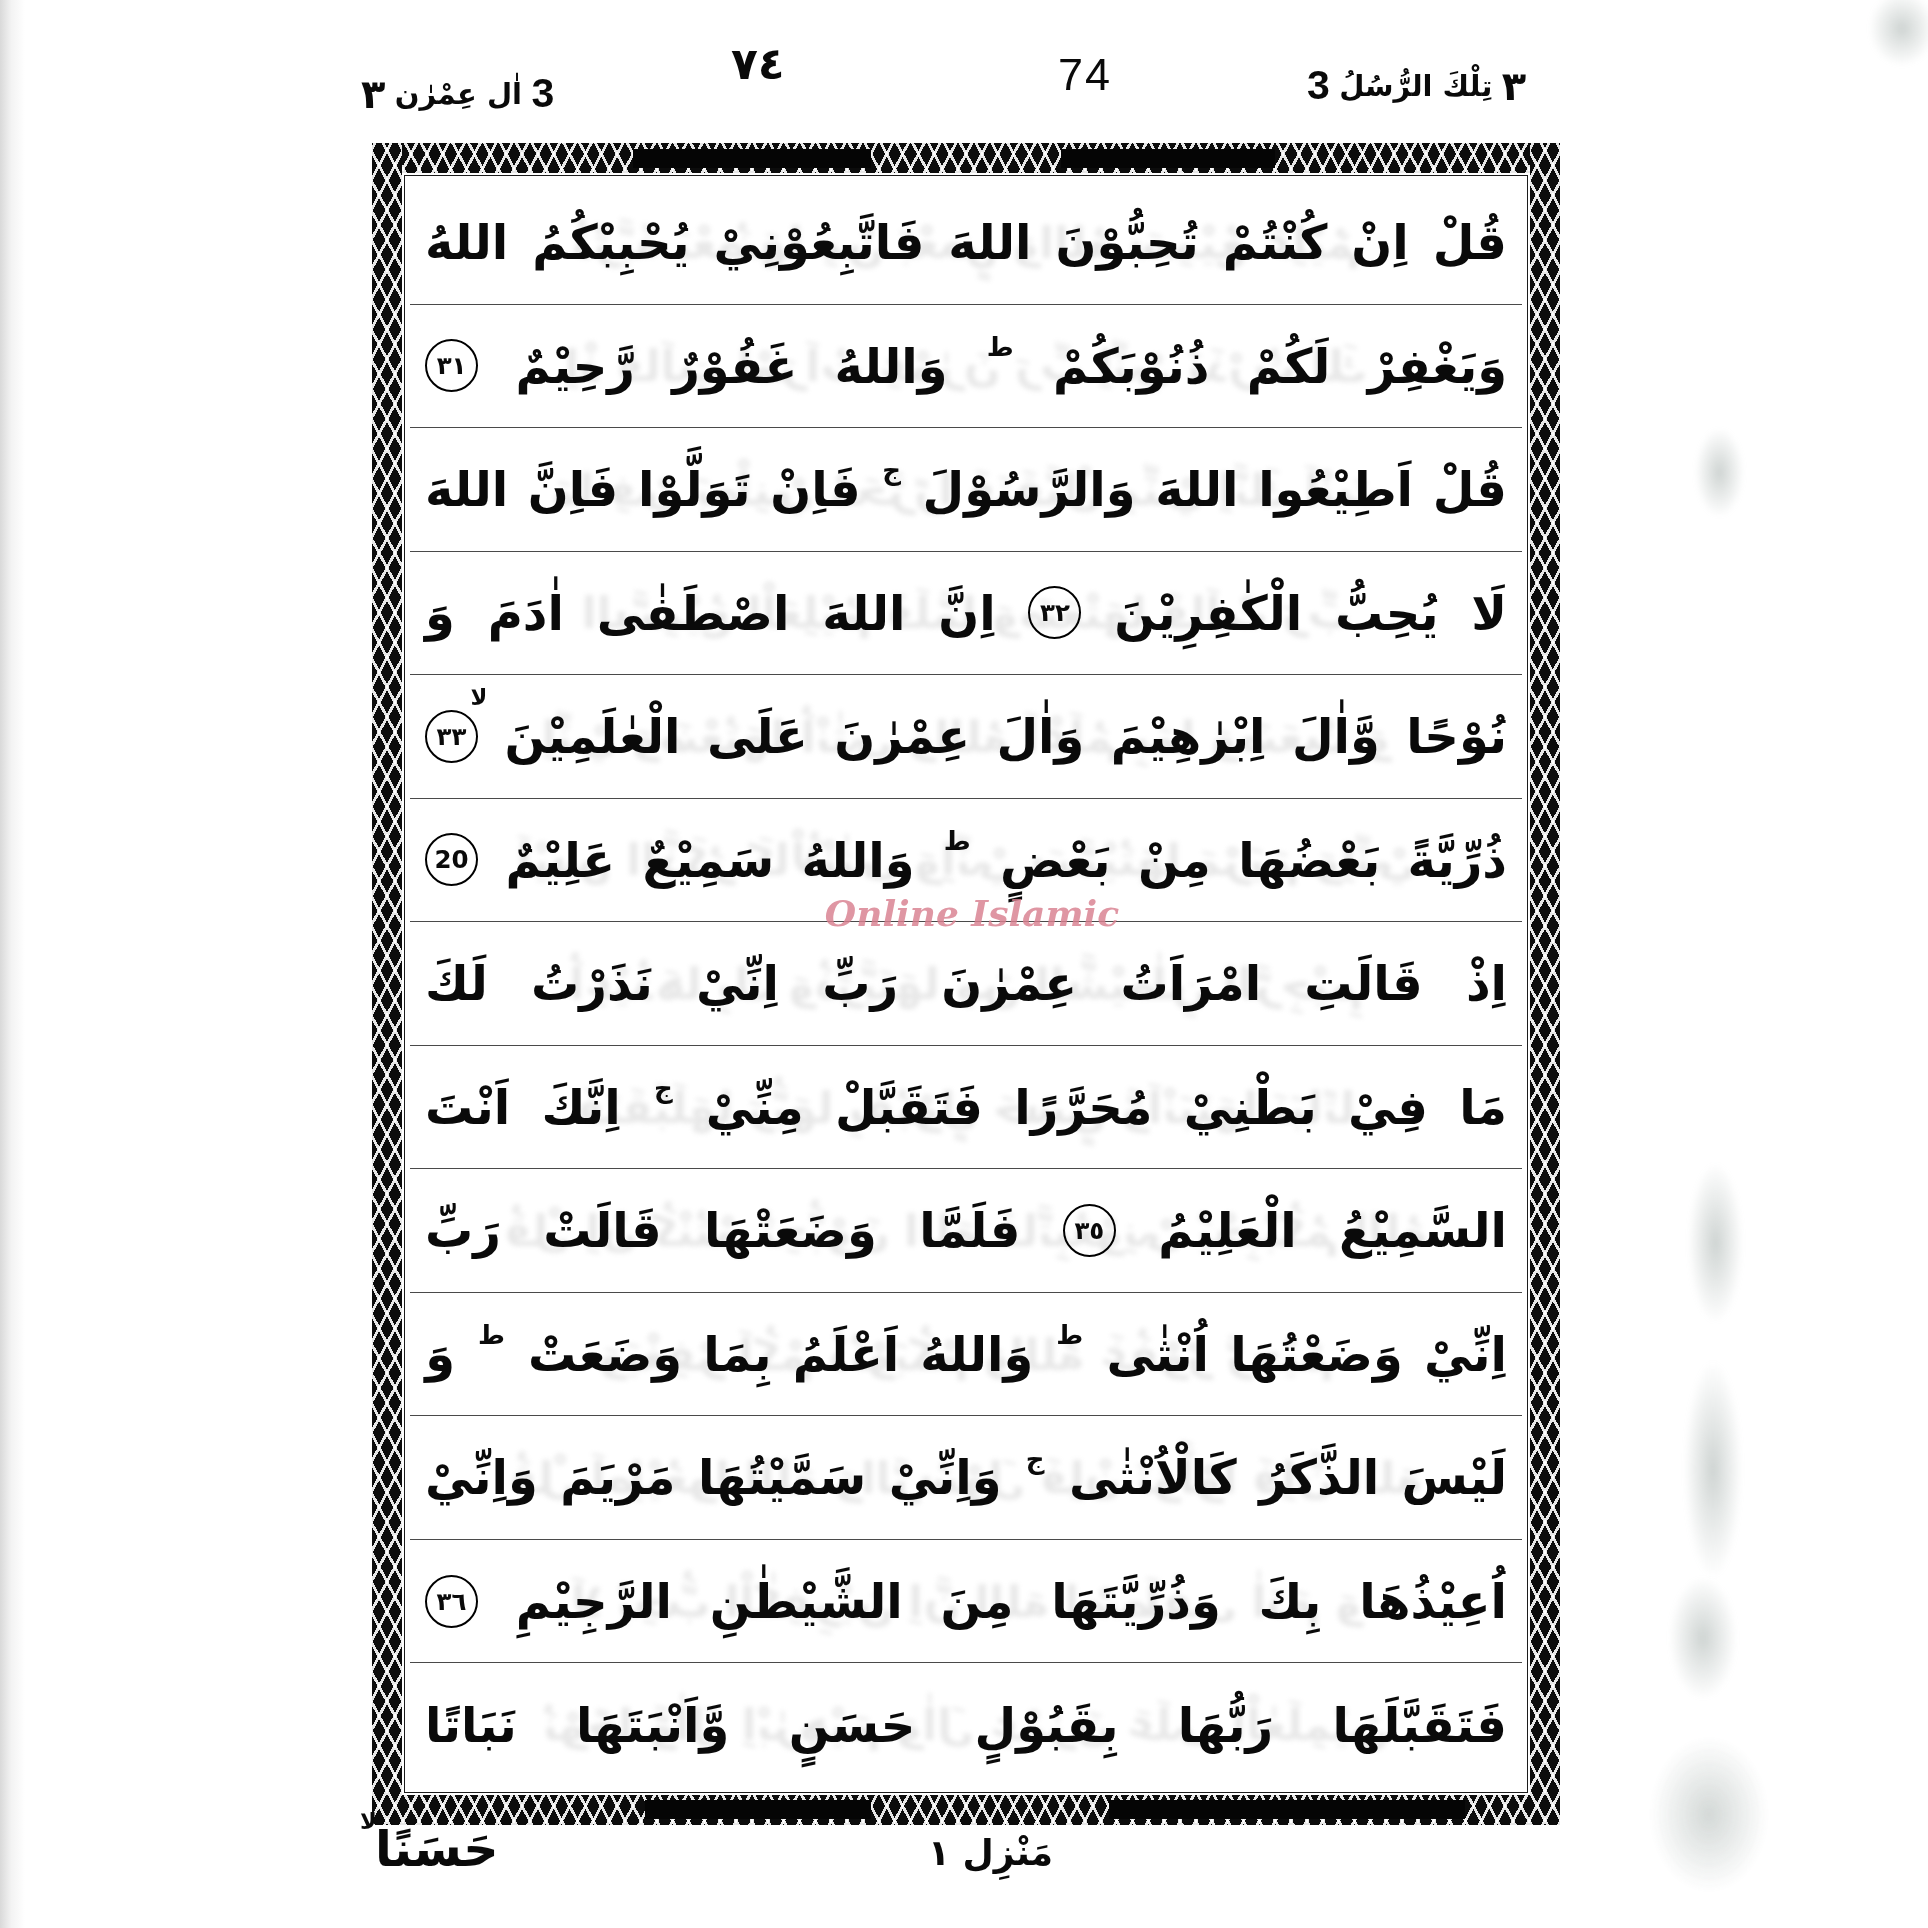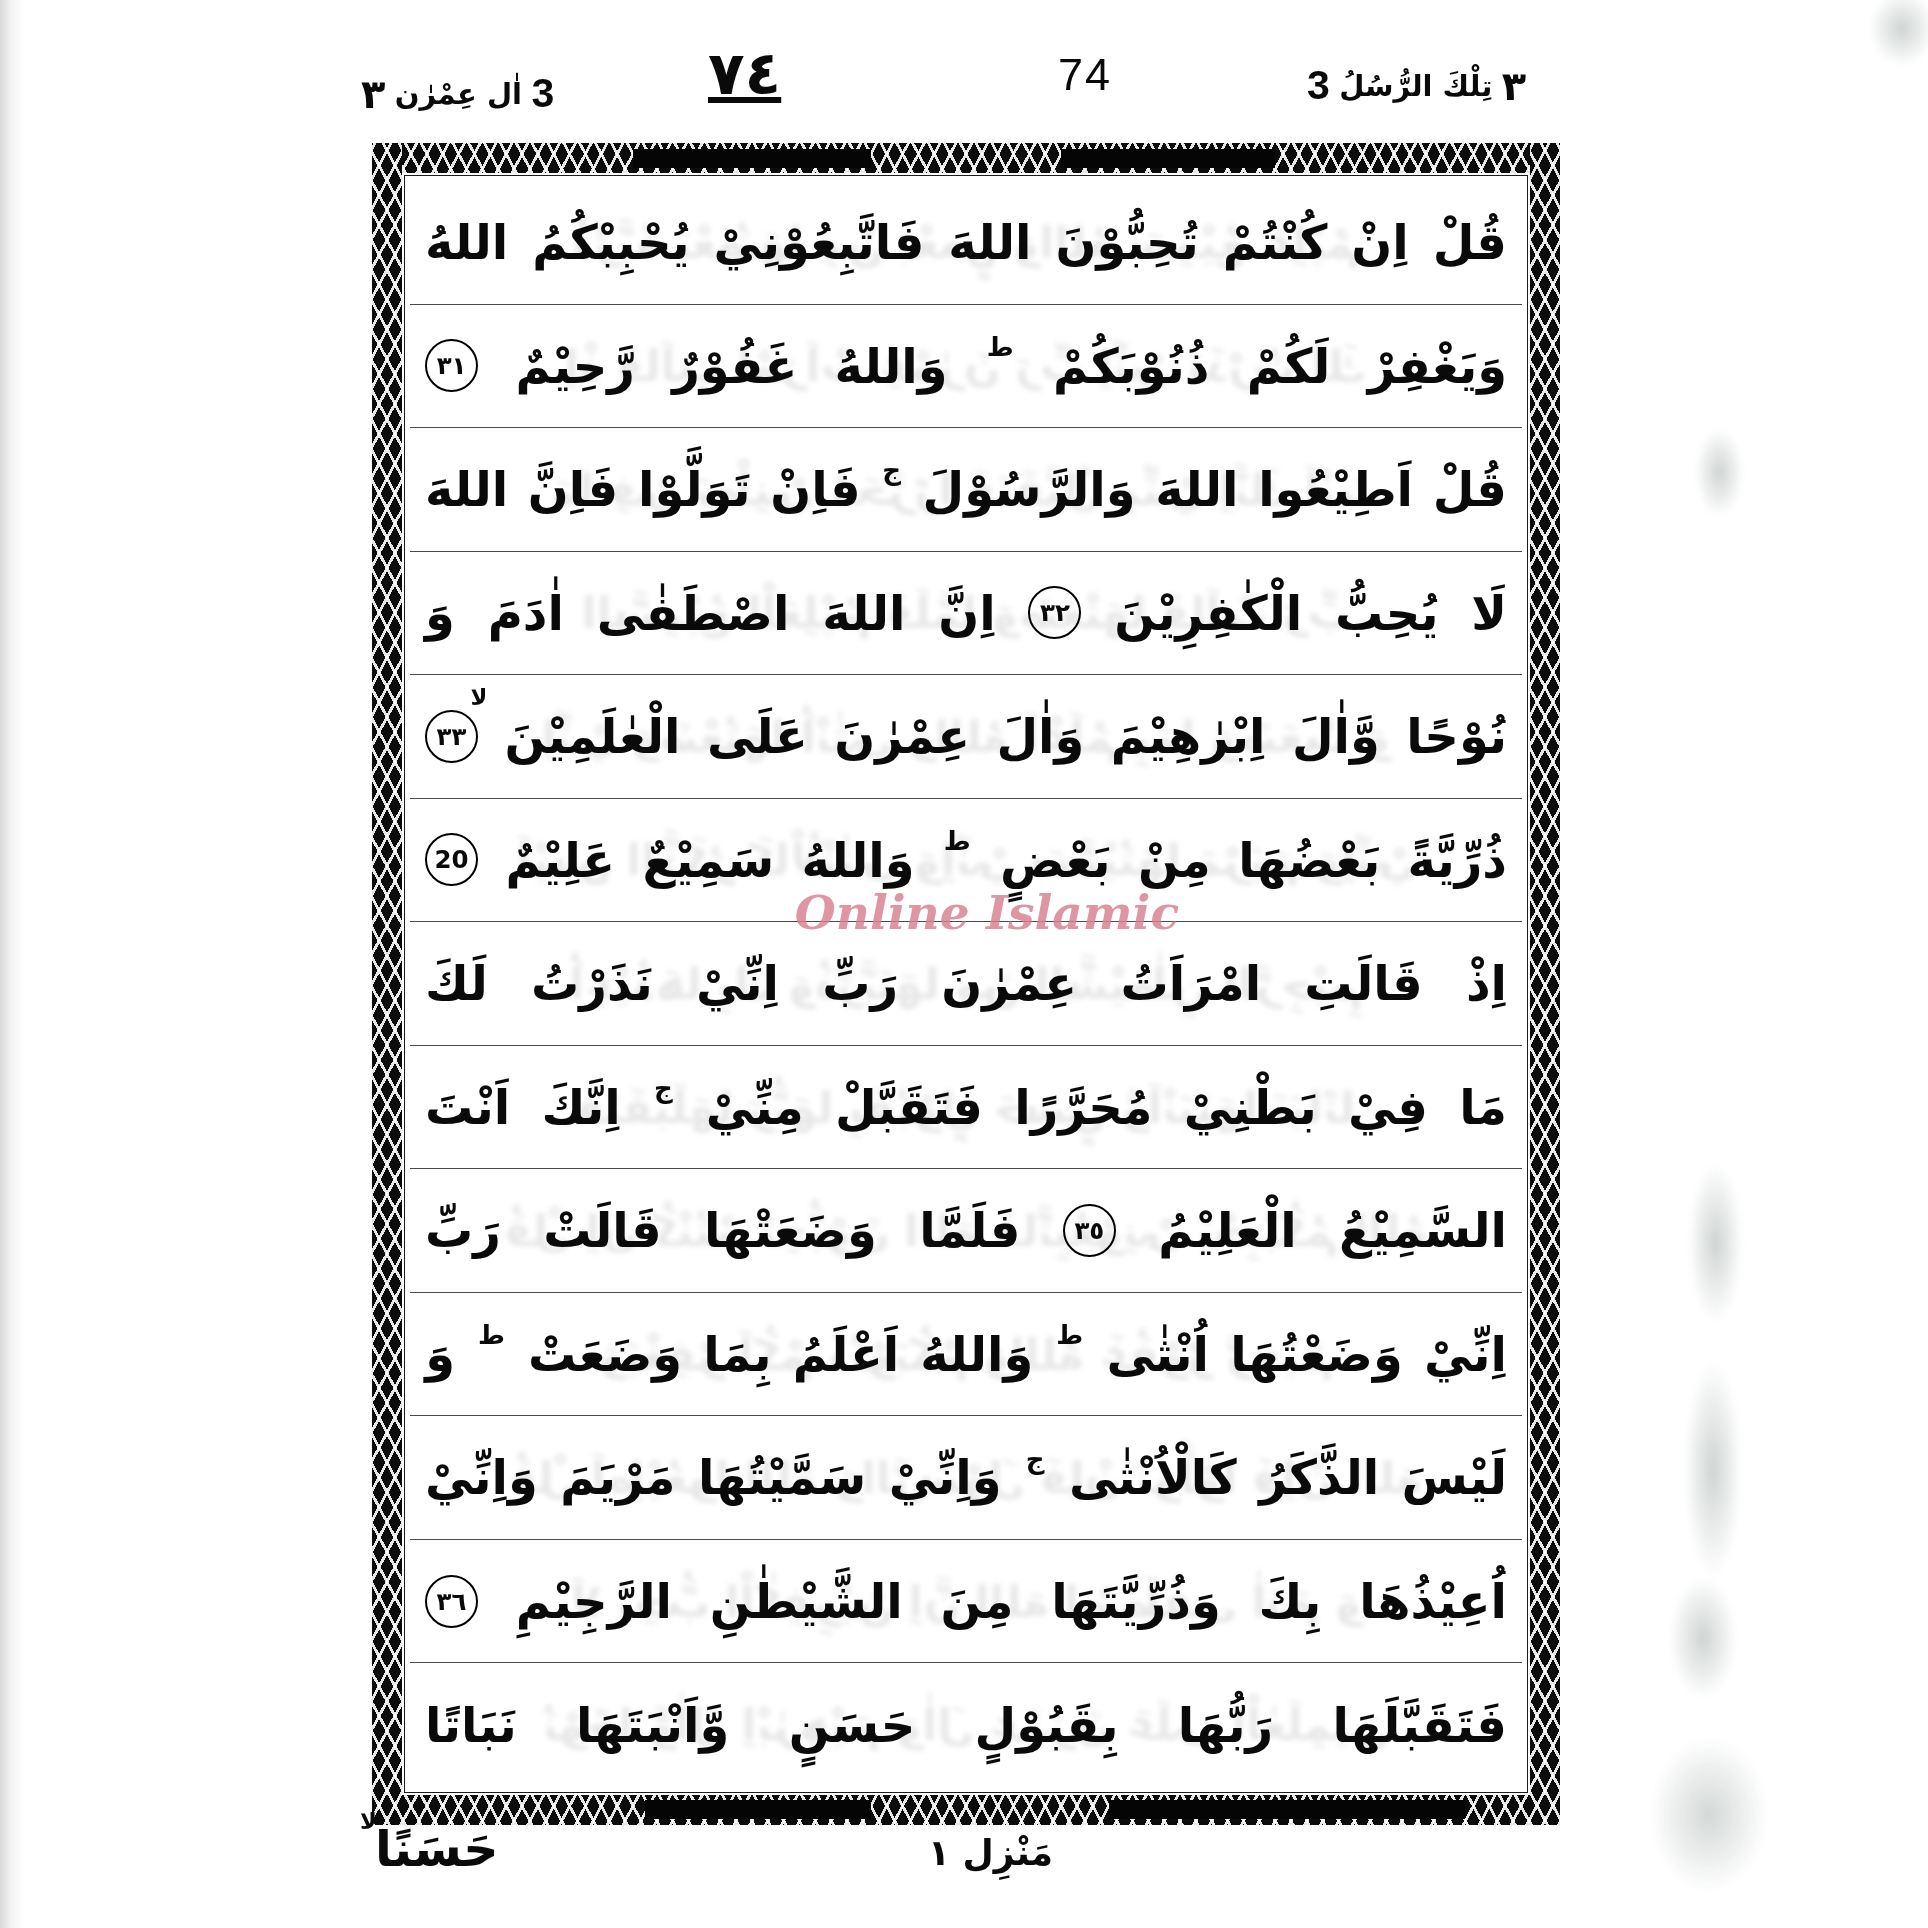--- a/index.html
+++ b/index.html
@@ -10,21 +10,21 @@
   .scan-edge{position:absolute;left:0;top:0;width:24.5px;height:100%;
     background:linear-gradient(90deg,#d9d9d9,#f3f3f3 45%,#ffffff);}
   .blob{position:absolute;border-radius:50%;filter:blur(2.8px);
     background:radial-gradient(closest-side,rgba(148,160,156,.45),rgba(148,160,156,0));}
 
   
   .hdr{position:absolute;display:flex;align-items:center;gap:9.4px;font-weight:700;}
   .hdr .ar{font-size:29px;}
   .hdr .num-ar{font-size:40px;font-weight:700;}
   .hdr .num-en{font-family:"Liberation Sans",sans-serif;font-size:41px;font-weight:700;}
-  .pageno-ar{position:absolute;left:708px;top:38px;font-size:60px;font-weight:700;text-decoration:underline;}
+  .pageno-ar{position:absolute;left:731px;top:38px;font-size:44px;font-weight:700;}
   .pageno-en{position:absolute;left:1058px;top:49px;font-family:"Liberation Sans",sans-serif;
     font-size:45px;font-weight:500;letter-spacing:1.9px;}
 
   
   .frame{position:absolute;left:372px;top:143px;width:1188px;height:1682px;background:#fff;}
   .band{position:absolute;background-color:#0c0c0c;
     background-image:
       repeating-linear-gradient(62deg,rgba(255,255,255,.9) 0 2.8px,transparent 2.8px 14px),
       repeating-linear-gradient(-62deg,rgba(255,255,255,.9) 0 2.8px,transparent 2.8px 14px);}
   .band.top{left:0;top:0;width:100%;height:30px;}
@@ -46,23 +46,23 @@
   .pause{font-size:26px;font-weight:700;position:relative;top:-19px;margin:0 1.9px;}
   .verse{position:relative;display:inline-flex;align-items:center;justify-content:center;
     width:49px;height:49px;border:2.8px solid #000;border-radius:50%;flex:0 0 auto;}
   .verse .vnum{font-size:24.5px;font-weight:700;text-align:right;}
   .verse .vmark{position:absolute;top:-28px;right:-11.3px;font-size:22.6px;font-weight:700;}
   .g-row{display:flex;direction:rtl;justify-content:space-around;align-items:center;
     transform:scaleX(-1);filter:blur(2.8px);opacity:.20;color:#8f8f8f;
     font-weight:700;font-size:43px;white-space:nowrap;overflow:hidden;}
 
   
-  .watermark{position:absolute;left:765px;top:883px;width:414px;z-index:3;text-align:right;
+  .watermark{position:absolute;left:765px;top:883px;width:414px;z-index:3;text-align:center;
     font-family:"DejaVu Serif",serif;font-style:italic;font-weight:700;
-    font-size:47px;line-height:60px;opacity:.82;}
+    font-size:36px;line-height:60px;opacity:.82;}
 
   
   .catchword{position:absolute;left:375px;top:1821px;font-size:49px;font-weight:700;}
   .catchword .cmark{position:absolute;left:-15px;top:-13px;font-size:22.6px;}
   .manzil{position:absolute;left:928px;top:1832px;font-size:36px;font-weight:700;}
 </style>
 </head>
 <body>
 
 <div class="scan-edge"></div>

